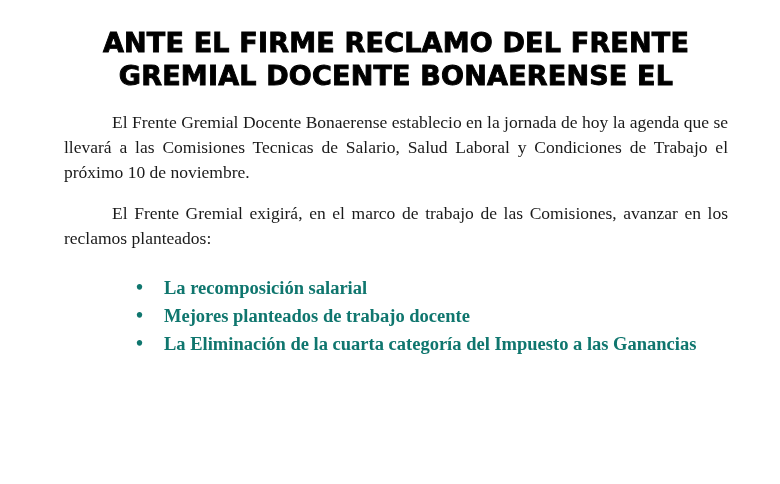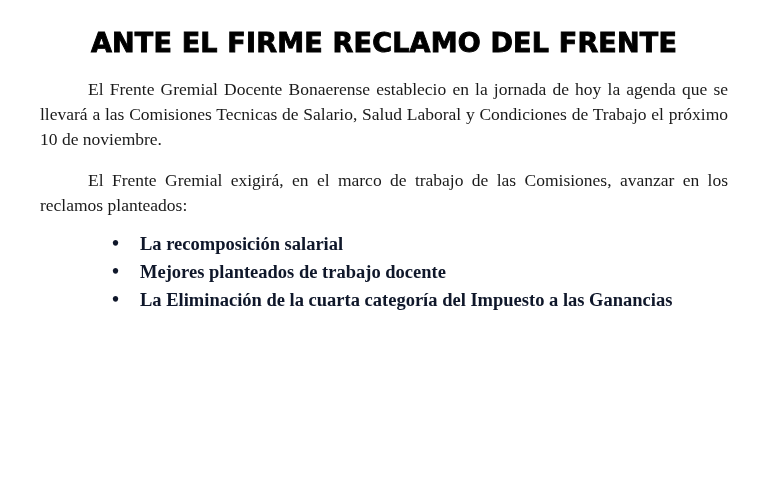--- a/index.html
+++ b/index.html
@@ -12,21 +12,21 @@
     background: #ffffff;
     font-family: "DejaVu Sans", sans-serif;
     color: #000000;
     overflow: hidden;
   }
   .page {
     width: 780px;
     height: 484px;
     position: relative;
     box-sizing: border-box;
-    padding: 26px 52px 0 40px;
+    padding: 26px 52px 0 64px;
   }
   .title {
     text-align: center;
     font-weight: bold;
     font-size: 27px;
     line-height: 33px;
     letter-spacing: 0.2px;
     font-family: "DejaVu Sans", sans-serif;
     margin: 0 0 18px 0;
     -webkit-text-stroke: 0.9px #000;
@@ -41,52 +41,53 @@
     text-align: justify;
     font-family: Liberation Serif, serif;
     color: #1a1a1a;
   }
   .para {
     margin: 0 0 16px 0;
     text-indent: 48px;
     text-align: justify;
   }
   .para.last {
-    margin-bottom: 13px;
+    margin-bottom: 24px;
   }
   ul.bullets {
     list-style: none;
     margin: 0;
     padding: 0 0 0 72px;
   }
   ul.bullets li {
     position: relative;
     font-weight: bold;
     font-size: 18.5px;
     line-height: 26px;
     margin: 0 16px 2px 0;
     padding-left: 28px;
-    color: #0f172a;
+    color: #0f766e;
   }
   ul.bullets li::before {
     content: "\2022";
     position: absolute;
     left: 0;
     top: -1px;
     font-size: 20px;
     line-height: 26px;
   }
 </style>
 </head>
 <body>
 
 <div class="page">
 
   <h1 class="title">
     <span class="line">ANTE EL FIRME RECLAMO DEL FRENTE</span>
+    <span class="line">GREMIAL DOCENTE BONAERENSE EL</span>
   </h1>
 
   <div class="body-text">
     <p class="para">El Frente Gremial Docente Bonaerense establecio en la jornada de hoy la agenda que se llevará a las Comisiones Tecnicas de Salario, Salud Laboral y Condiciones de Trabajo el próximo 10 de noviembre.</p>
     <p class="para last">El Frente Gremial exigirá, en el marco de trabajo de las Comisiones, avanzar en los reclamos planteados:</p>
 
     <ul class="bullets">
       <li>La recomposición salarial</li>
       <li>Mejores planteados de trabajo docente</li>
       <li>La Eliminación  de la cuarta categoría del Impuesto a las Ganancias</li>

